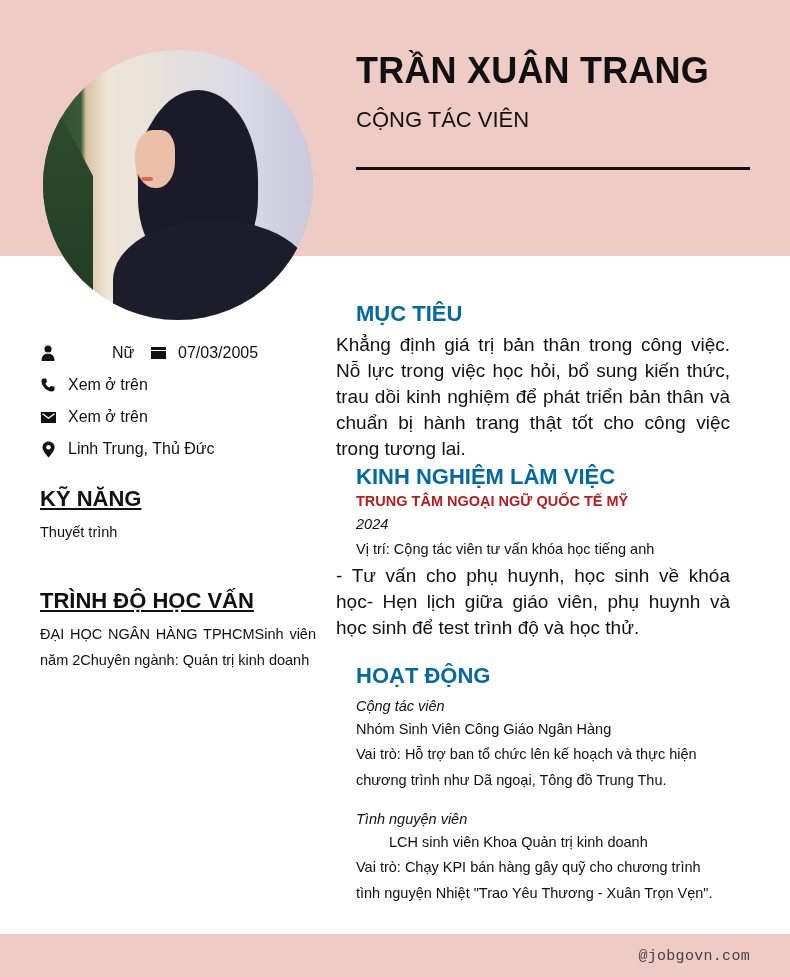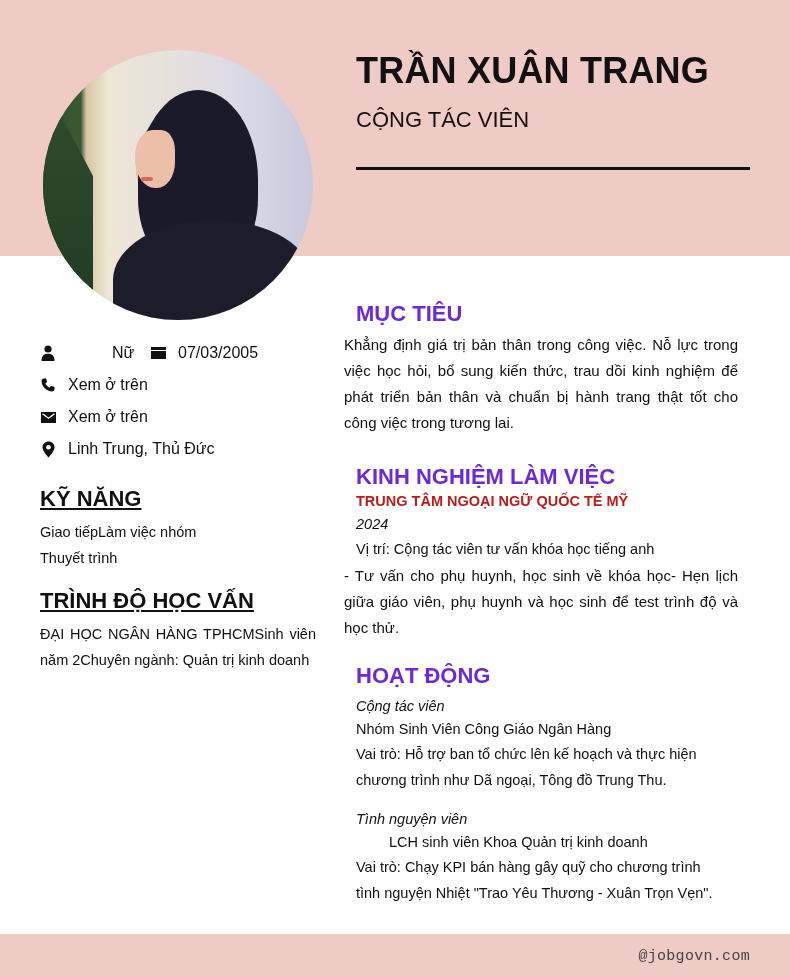--- a/index.html
+++ b/index.html
@@ -30,22 +30,22 @@
     .title-rule { position: absolute; left: 356px; top: 167px; width: 394px; height: 3px; background: #111; }
 
     .info-row { position: absolute; display: flex; align-items: center; font-size: 16px; color: #111; height: 22px; }
     .info-row .ico { width: 16px; height: 16px; margin-right: 12px; display: inline-flex; align-items: center; justify-content: center; }
     .info-row svg { display: block; }
 
     .left-h { position: absolute; left: 40px; font-size: 22px; font-weight: bold; color: #111; text-decoration: underline; }
     .left-p { position: absolute; left: 40px; width: 276px; font-size: 14.5px; line-height: 26px; color: #111; }
     .justify { text-align: justify; }
 
-    .right-h { position: absolute; left: 356px; font-size: 22px; font-weight: bold; color: #6d28d9; }
-    .right-p { position: absolute; left: 344px; width: 394px; font-size: 15px; line-height: 26px; color: #111; }
+    .right-h { position: absolute; left: 356px; font-size: 22px; font-weight: bold; color: #0369a1; }
+    .right-p { position: absolute; left: 336px; width: 394px; font-size: 19px; line-height: 26px; color: #111; }
     .company { position: absolute; left: 356px; font-size: 14.5px; font-weight: bold; color: #b91c1c; }
     .italic { position: absolute; left: 356px; font-size: 14.5px; font-style: italic; color: #111; }
     .line { position: absolute; left: 356px; font-size: 14.5px; color: #111; }
   </style>
 </head>
 <body>
 
 <div class="header-band"></div>
 
 <div class="avatar">
@@ -100,21 +100,20 @@
     <svg width="13" height="17" viewBox="0 0 13 17">
         <path d="M6.5 0.5 C3 0.5 0.5 3 0.5 6.3 C0.5 10.5 6.5 16.5 6.5 16.5 C6.5 16.5 12.5 10.5 12.5 6.3 C12.5 3 10 0.5 6.5 0.5 Z" fill="#111"></path>
         <circle cx="6.5" cy="6.3" r="2.3" fill="#fff"></circle>
       </svg>
   </span>
   <span>Linh Trung, Thủ Đức</span>
 </div>
 
 <div class="left-h" style="top:486px;">KỸ NĂNG</div>
 <div class="left-p" style="top:519px;">
-  <div>Giao tiếpLàm việc nhóm</div>
   <div>Thuyết trình</div>
 </div>
 
 <div class="left-h" style="top:588px;">TRÌNH ĐỘ HỌC VẤN</div>
 <div class="left-p justify" style="top:621px;">ĐẠI HỌC NGÂN HÀNG TPHCMSinh viên năm 2Chuyên ngành: Quản trị kinh doanh</div>
 
 <div class="right-h" style="top:301px;">MỤC TIÊU</div>
 <div class="right-p justify" style="top:332px;">Khẳng định giá trị bản thân trong công việc. Nỗ lực trong việc học hỏi, bổ sung kiến thức, trau dồi kinh nghiệm để phát triển bản thân và chuẩn bị hành trang thật tốt cho công việc trong tương lai.</div>
 
 <div class="right-h" style="top:464px;">KINH NGHIỆM LÀM VIỆC</div>

